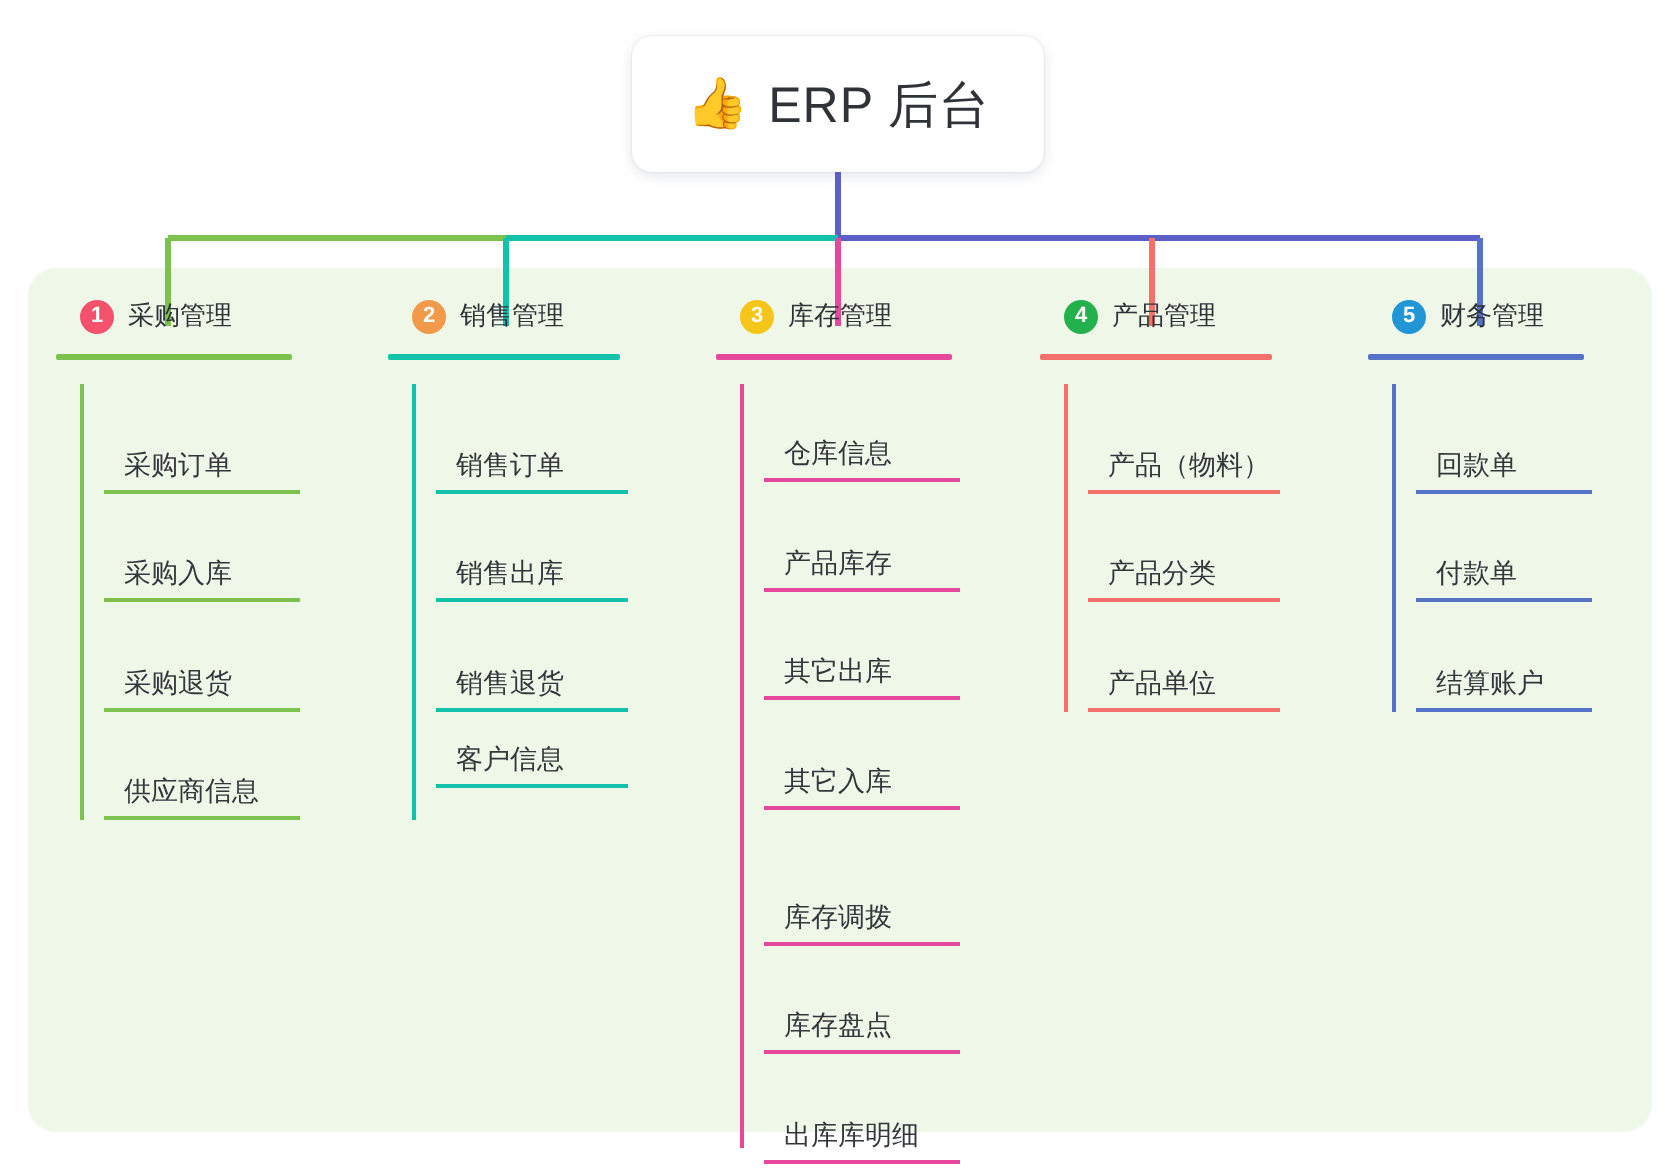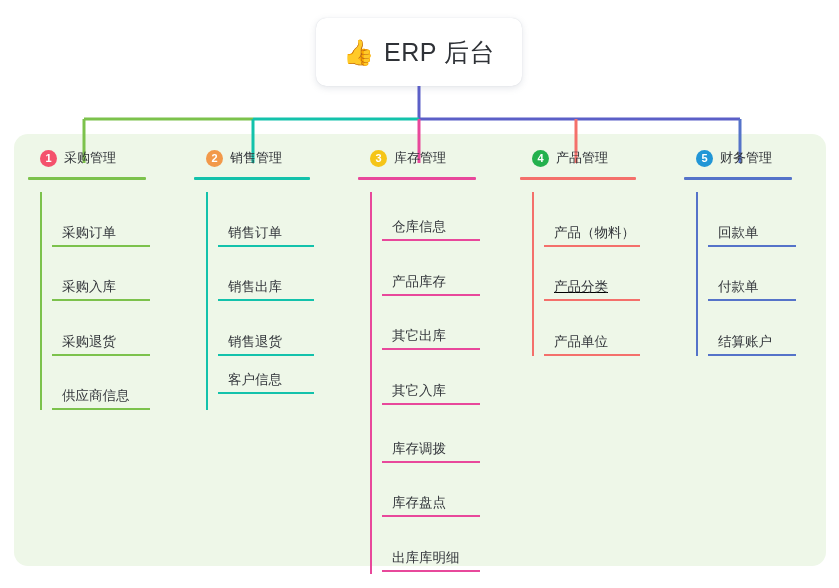--- a/index.html
+++ b/index.html
@@ -234,21 +234,21 @@
             <div class="leaf-rule" style="background: rgb(232, 72, 155); width: 98px;"></div>
           </div>
           <div class="leaf" style="height: 54.5px; align-items: flex-end;">
             <span class="leaf-label">其它出库</span>
             <div class="leaf-rule" style="background: rgb(232, 72, 155); width: 98px;"></div>
           </div>
           <div class="leaf" style="height: 54.5px;">
             <span class="leaf-label">其它入库</span>
             <div class="leaf-rule" style="background: rgb(232, 72, 155); width: 98px;"></div>
           </div>
-          <div class="leaf" style="height: 58px;">
+          <div class="leaf" style="height: 68px;">
             <span class="leaf-label">库存调拨</span>
             <div class="leaf-rule" style="background: rgb(232, 72, 155); width: 98px;"></div>
           </div>
           <div class="leaf" style="height: 54.5px;">
             <span class="leaf-label">库存盘点</span>
             <div class="leaf-rule" style="background: rgb(232, 72, 155); width: 98px;"></div>
           </div>
           <div class="leaf" style="height: 54.5px;">
             <span class="leaf-label">出库库明细</span>
             <div class="leaf-rule" style="background: rgb(232, 72, 155); width: 98px;"></div>
@@ -260,21 +260,21 @@
           <span class="badge" style="background: rgb(35, 177, 77);">4</span>
           <span class="col-title">产品管理</span>
         </div>
         <div class="head-rule" style="background: rgb(244, 112, 107); width: 116px; margin-left: 0px;"></div>
         <div class="leaves">
           <div class="spine" style="background: rgb(244, 112, 107); height: 163.5px;"></div>
           <div class="leaf" style="height: 54.5px;">
             <span class="leaf-label">产品（物料）</span>
             <div class="leaf-rule" style="background: rgb(244, 112, 107); width: 96px;"></div>
           </div>
-          <div class="leaf" style="height: 54.5px; text-decoration: underline;">
+          <div class="leaf" style="height: 54.5px;">
             <span class="leaf-label">产品分类</span>
             <div class="leaf-rule" style="background: rgb(244, 112, 107); width: 96px;"></div>
           </div>
           <div class="leaf" style="height: 54.5px;">
             <span class="leaf-label">产品单位</span>
             <div class="leaf-rule" style="background: rgb(244, 112, 107); width: 96px;"></div>
           </div>
         </div>
       </div>
       <div class="column" style="left: 684px; width: 140px;">

